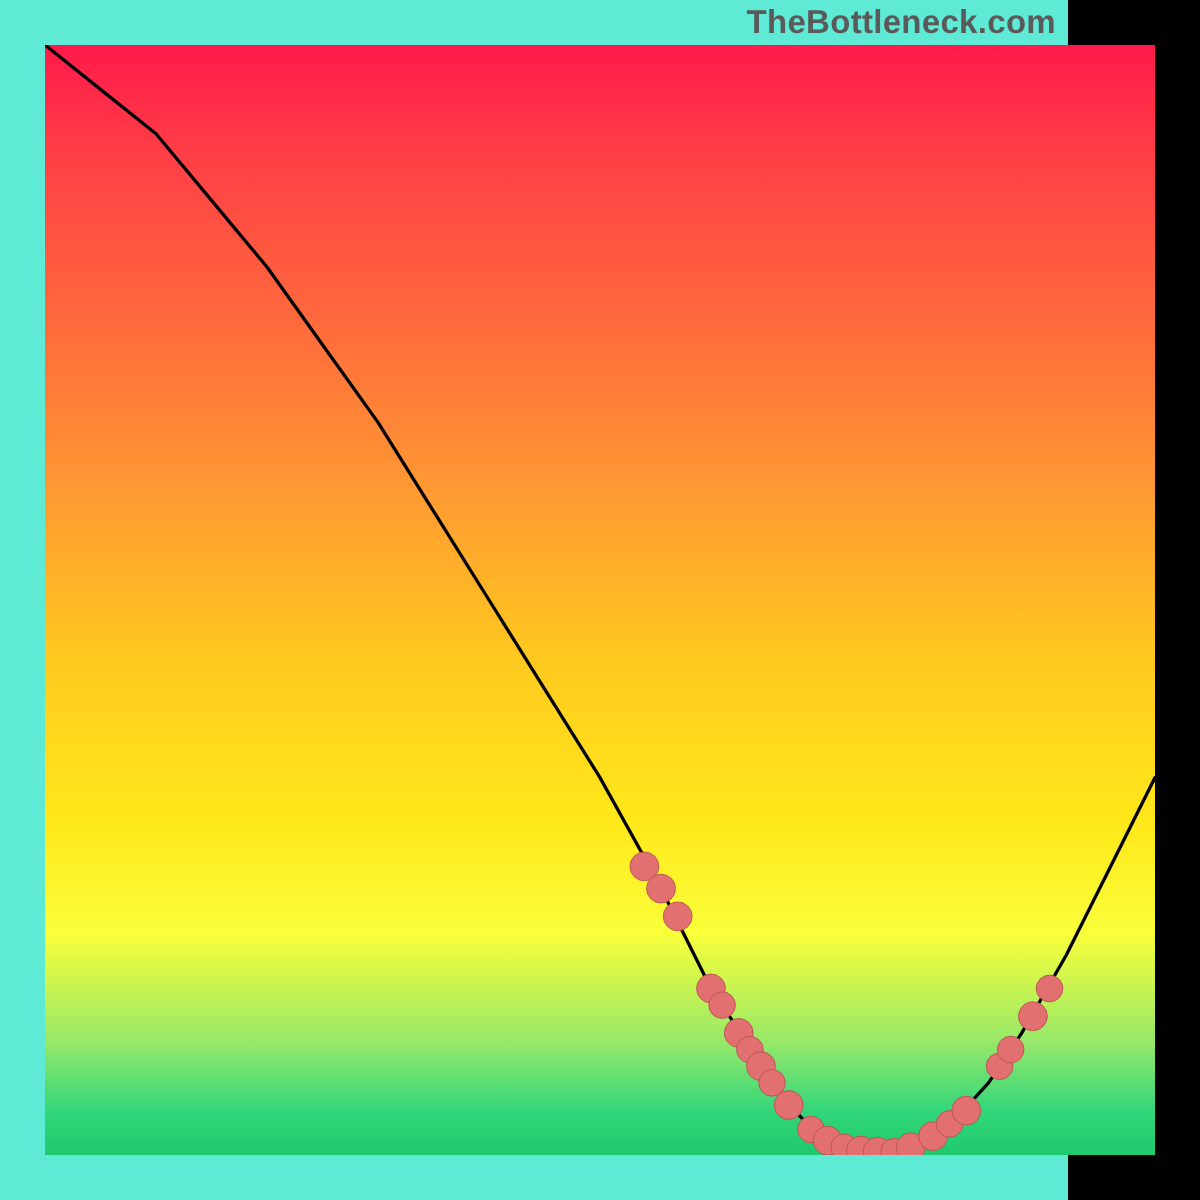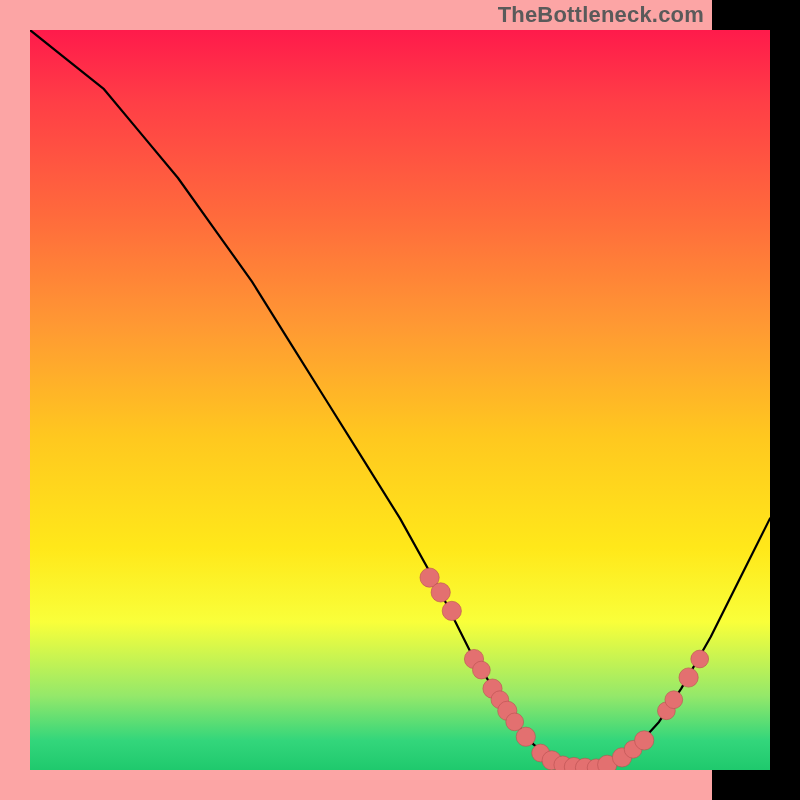--- a/index.html
+++ b/index.html
@@ -8,21 +8,21 @@
     width: 800px;
     height: 800px;
     background: #000;
     font-family: Arial, Helvetica, sans-serif;
     overflow: hidden;
   }
   .frame {
     position: relative;
     width: 712px;
     height: 800px;
-    background: #fca5a5;
+    background: #5eead4;
   }
   .watermark {
     position: absolute;
     top: 2px;
     right: 8px;
     color: #5a5a5a;
     font-size: 22px;
     font-weight: 600;
     letter-spacing: 0.2px;
     z-index: 10;

